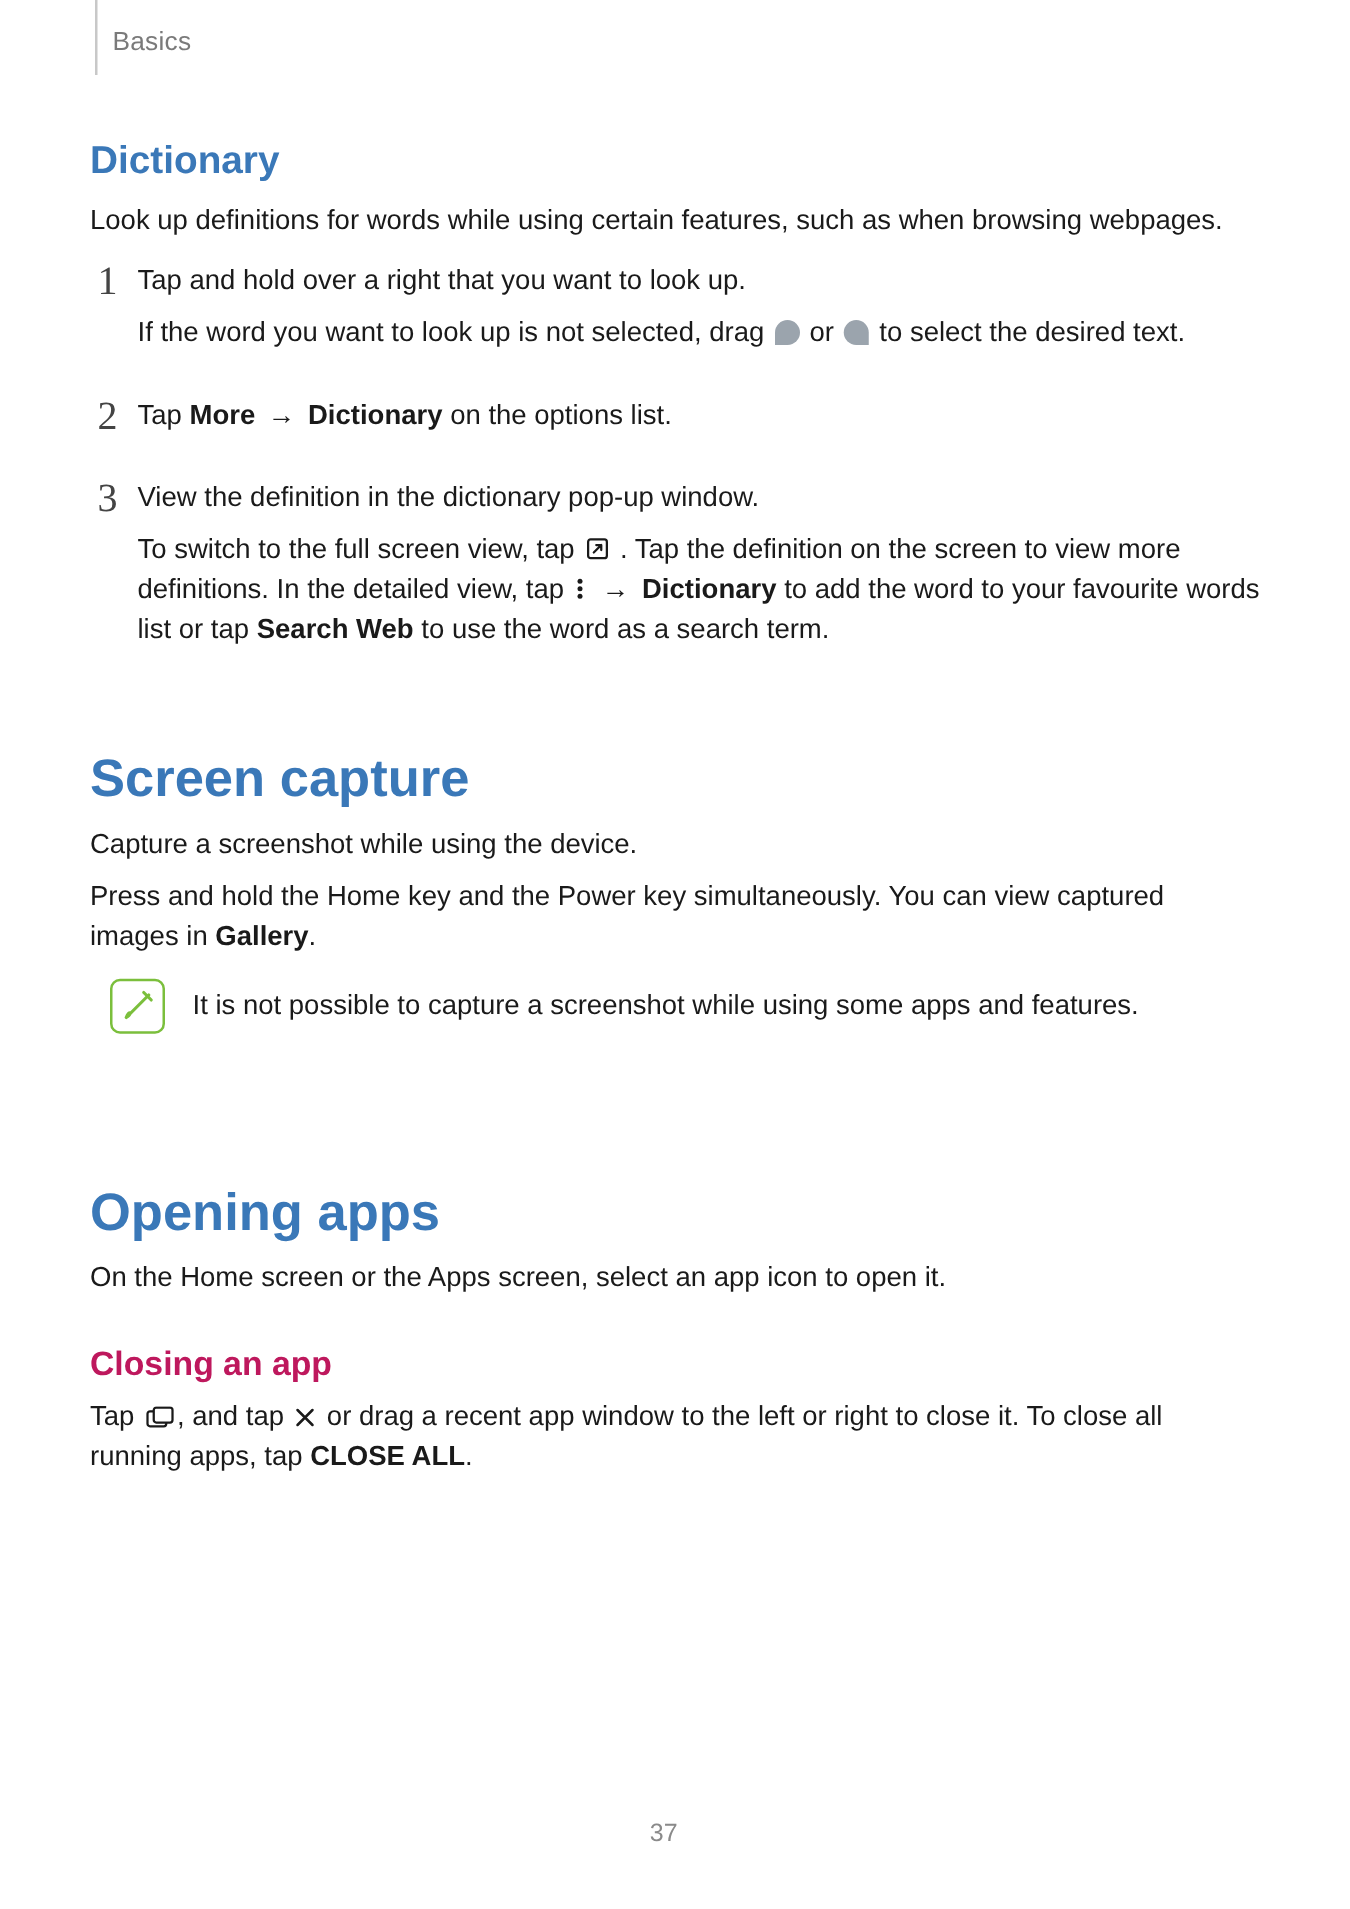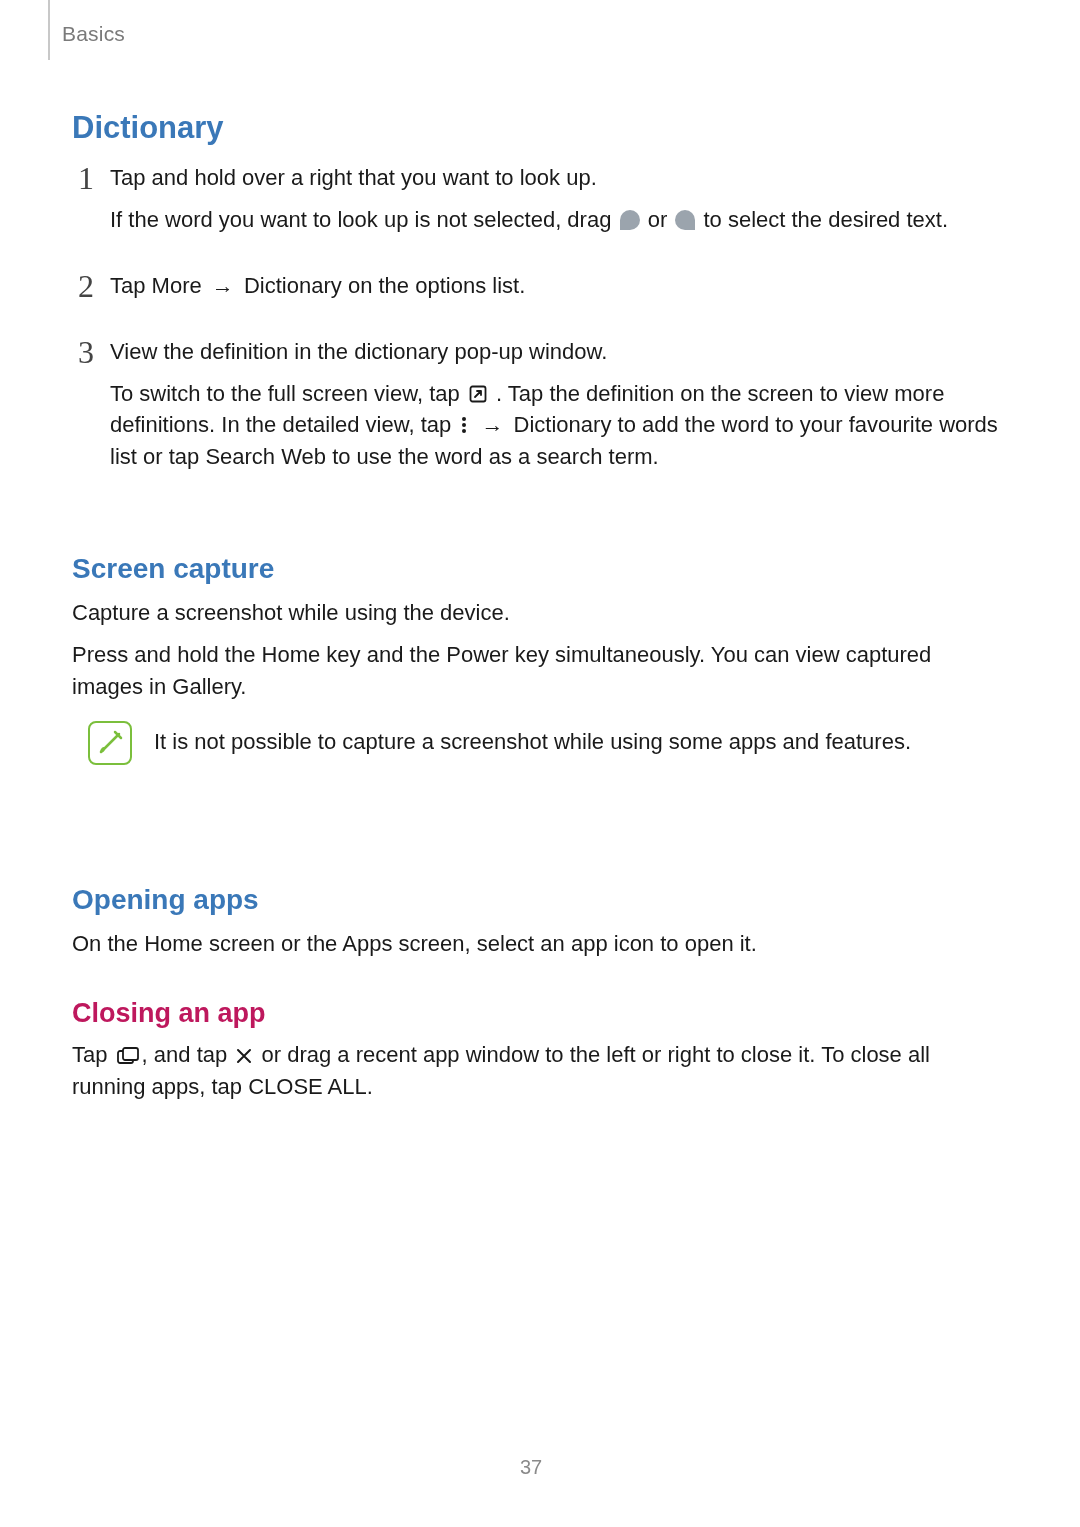--- a/index.html
+++ b/index.html
@@ -20,20 +20,21 @@
     height: 100%;
   }
   .header-tab {
     position: absolute;
     left: 0;
     top: 0;
     height: 60px;
     display: flex;
     align-items: center;
     gap: 12px;
+    padding-left: 28px;
   }
   .header-tab .rule {
     width: 2px;
     height: 60px;
     background: #c8c8c8;
     margin-left: 48px;
   }
   .header-tab .breadcrumb {
     color: #7a7a7a;
     font-size: 21px;
@@ -42,35 +43,35 @@
   }
   h2.section-title {
     color: #3a78b8;
     font-weight: 700;
     font-size: 31px;
     margin: 70px 0 14px 0;
   }
   h1.major-title {
     color: #3a78b8;
     font-weight: 700;
-    font-size: 28px;
+    font-size: 42px;
     margin: 70px 0 12px 0;
   }
   h3.sub-title {
     color: #be185d;
     font-weight: 700;
     font-size: 27px;
     margin: 38px 0 10px 0;
   }
   p.body {
     font-size: 22px;
     line-height: 1.45;
     margin: 10px 0;
   }
-  .bold { font-weight: 400; }
+  .bold { font-weight: 700; }
   ol.steps {
     list-style: none;
     padding: 0;
     margin: 16px 0 0 0;
   }
   ol.steps > li {
     display: flex;
     gap: 16px;
     margin-bottom: 24px;
   }
@@ -164,20 +165,21 @@
 <body>
 
 <div class="page">
 
   <div class="header-tab">
     <span class="rule"></span>
     <span class="breadcrumb">Basics</span>
   </div>
 
   <h2 class="section-title">Dictionary</h2>
+  <p class="body">Look up definitions for words while using certain features, such as when browsing webpages.</p>
 
   <ol class="steps">
 
     <li>
       <span class="numeral">1</span>
       <div class="step-body">
         <p>Tap and hold over a right that you want to look up.</p>
         <p class="secondary">
           <span>If the word you want to look up is not selected, drag </span>
           <span class="drag-handle"></span>

